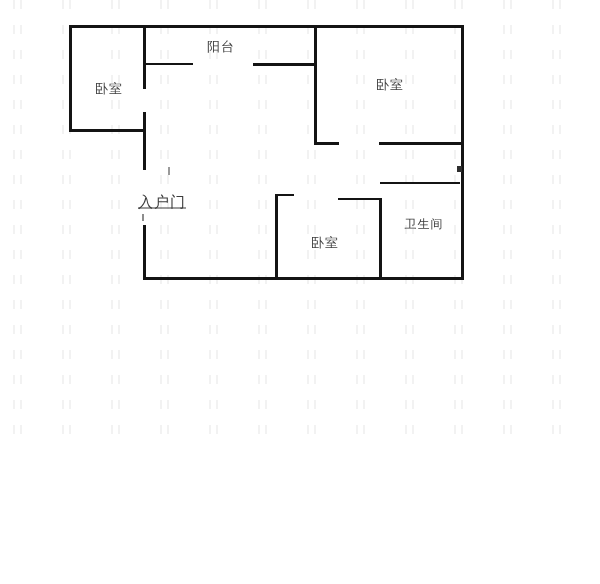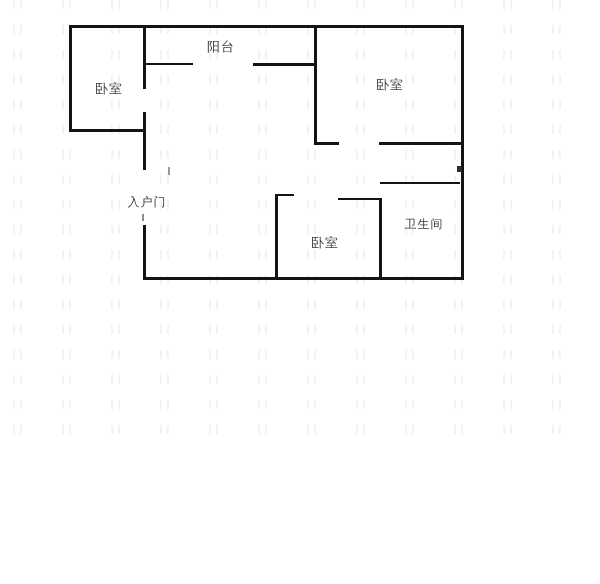--- a/index.html
+++ b/index.html
@@ -55,16 +55,16 @@
     <div class="wall" style="left: 275px; top: 194px; width: 19px; height: 2px;"></div>
     <div class="wall" style="left: 275px; top: 194px; width: 3px; height: 86px;"></div>
     <div class="wall" style="left: 338px; top: 198px; width: 44px; height: 2px;"></div>
     <div class="wall" style="left: 379px; top: 198px; width: 3px; height: 82px;"></div>
     <div class="wall" style="left: 142px; top: 214px; width: 2px; height: 7px; background: rgb(141, 141, 141);"></div>
     <div class="wall" style="left: 168px; top: 167px; width: 2px; height: 8px; background: rgb(154, 154, 154);"></div>
     <div class="wall" style="left: 457px; top: 166px; width: 5px; height: 6px; background: rgb(46, 46, 46);"></div>
     <div class="room-label" style="left: 221px; top: 46px; font-size: 13px;">阳台</div>
     <div class="room-label" style="left: 109px; top: 88px; font-size: 13px;">卧室</div>
     <div class="room-label" style="left: 390px; top: 84px; font-size: 13px;">卧室</div>
-    <div class="room-label" style="left: 147px; top: 202px; font-size: 12px;">入户门</div>
+    <div class="room-label" style="left: 162px; top: 202px; font-size: 15px; text-decoration: underline;">入户门</div>
     <div class="room-label" style="left: 325px; top: 242px; font-size: 13px;">卧室</div>
     <div class="room-label" style="left: 424px; top: 224px; font-size: 12px;">卫生间</div>
   </div>
 
 </body></html>

